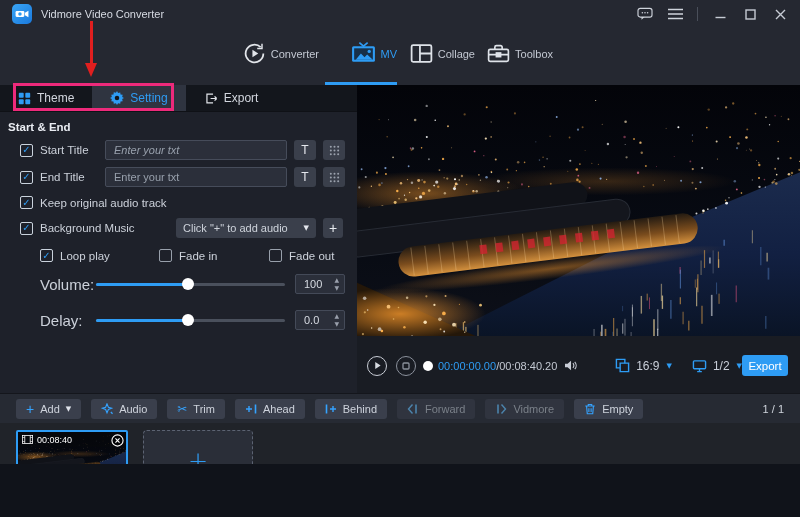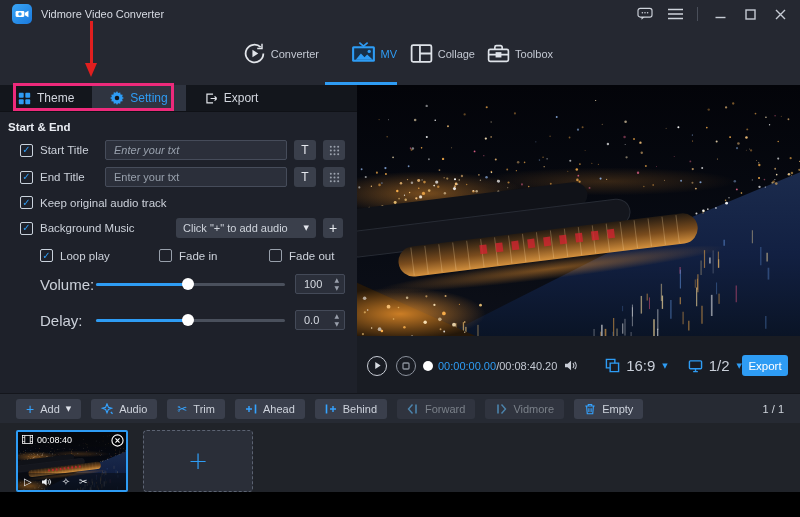--- a/index.html
+++ b/index.html
@@ -1,17 +1,17 @@
 <!DOCTYPE html>
 <html><head>
 <meta charset="utf-8">
 <style>
   html,body{margin:0;padding:0;background:#10131a;}
   *{box-sizing:border-box;}
-  .window{position:relative;width:800px;height:517px;background:#000000;overflow:hidden;
+  .window{position:relative;width:800px;height:464px;background:#000000;overflow:hidden;
           font-family:"Liberation Sans","DejaVu Sans",sans-serif;color:#d4d8e0;font-size:12px;}
   .uni{font-family:"DejaVu Sans",sans-serif;}
 
   
   .titlebar{height:28px;background:#252831;display:flex;align-items:center;padding:0 12px;gap:9px;}
   .app-icon{width:20px;height:20px;border-radius:5px;background:linear-gradient(135deg,#3aa6f6,#1a79dd);
             display:flex;align-items:center;justify-content:center;flex:0 0 auto;}
   .title-text{font-size:11px;color:#d6dae2;}
   .tb-right{margin-left:auto;display:flex;align-items:center;gap:14px;}
   .tb-ico{display:flex;align-items:center;justify-content:center;width:16px;height:16px;}
@@ -78,21 +78,21 @@
   .circle-btn{width:20px;height:20px;border-radius:50%;border:1.5px solid #c9cdd6;display:flex;
               align-items:center;justify-content:center;flex:0 0 auto;}
   .circle-btn.dim{border-color:#8b919c;}
   .pslider{flex:1;position:relative;height:12px;margin:0 10px 0 12px;}
   .ptrack{position:absolute;left:0;right:0;top:5px;height:2.5px;background:#3c414d;border-radius:2px;}
   .pthumb{position:absolute;top:1px;width:10px;height:10px;border-radius:50%;background:#fff;
           transform:translateX(-50%);}
   .timetxt{font-size:11px;white-space:nowrap;}
   .timetxt .cur{color:#2e9cf4;}
   .timetxt .tot{color:#c3c8d2;}
-  .ratio-lab{font-size:15px;color:#c9cfd9;margin:0 7px 0 6px;}
+  .ratio-lab{font-size:12px;color:#c9cfd9;margin:0 7px 0 6px;}
   .caret-b{font-size:7px;color:#2e9cf4;}
   .export-btn{margin-left:auto;width:46px;height:21px;background:#2e9cf4;border-radius:3px;color:#fff;
               font-size:11.5px;display:flex;align-items:center;justify-content:center;}
 
   
   .toolbar{height:30px;background:#262a33;border-top:1px solid #14161c;display:flex;align-items:center;
            gap:10px;padding:0 16px;}
   .tbtn{height:20px;background:#3a3f4c;border-radius:3px;display:flex;align-items:center;gap:6px;
         padding:0 10px;font-size:11px;color:#ced3dc;}
   .tbtn .ticon{color:#35a3ff;display:flex;align-items:center;font-size:12px;line-height:1;}

